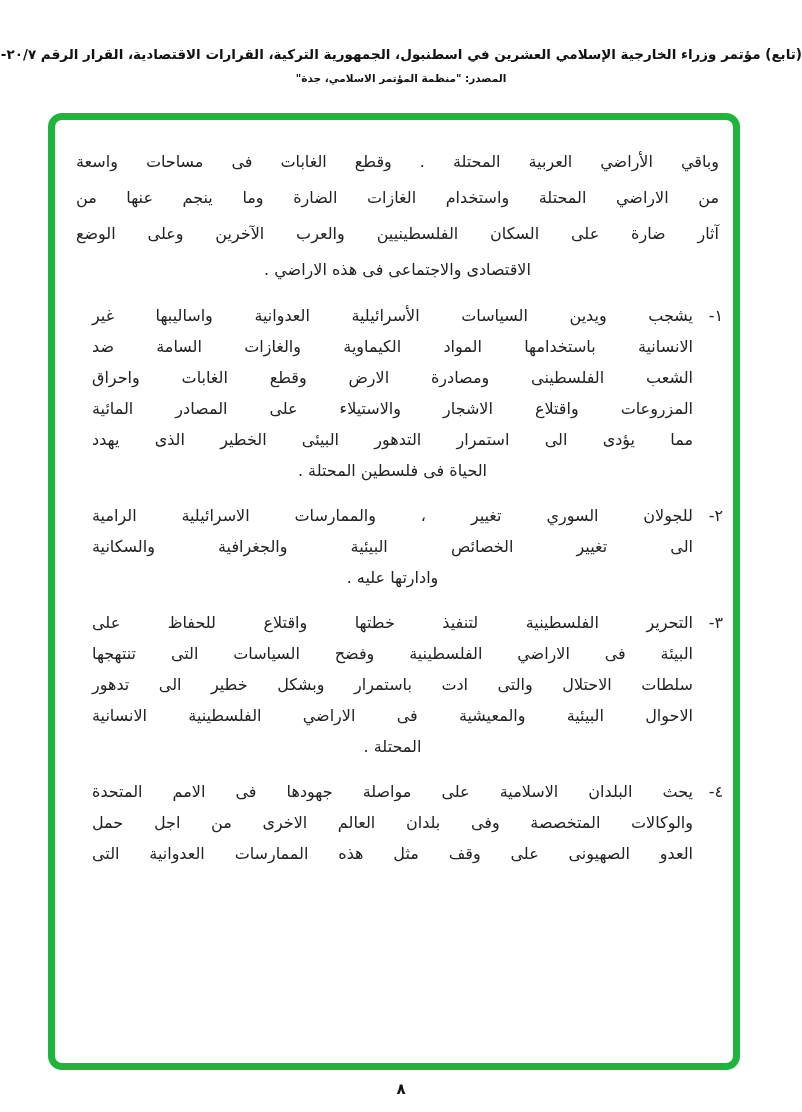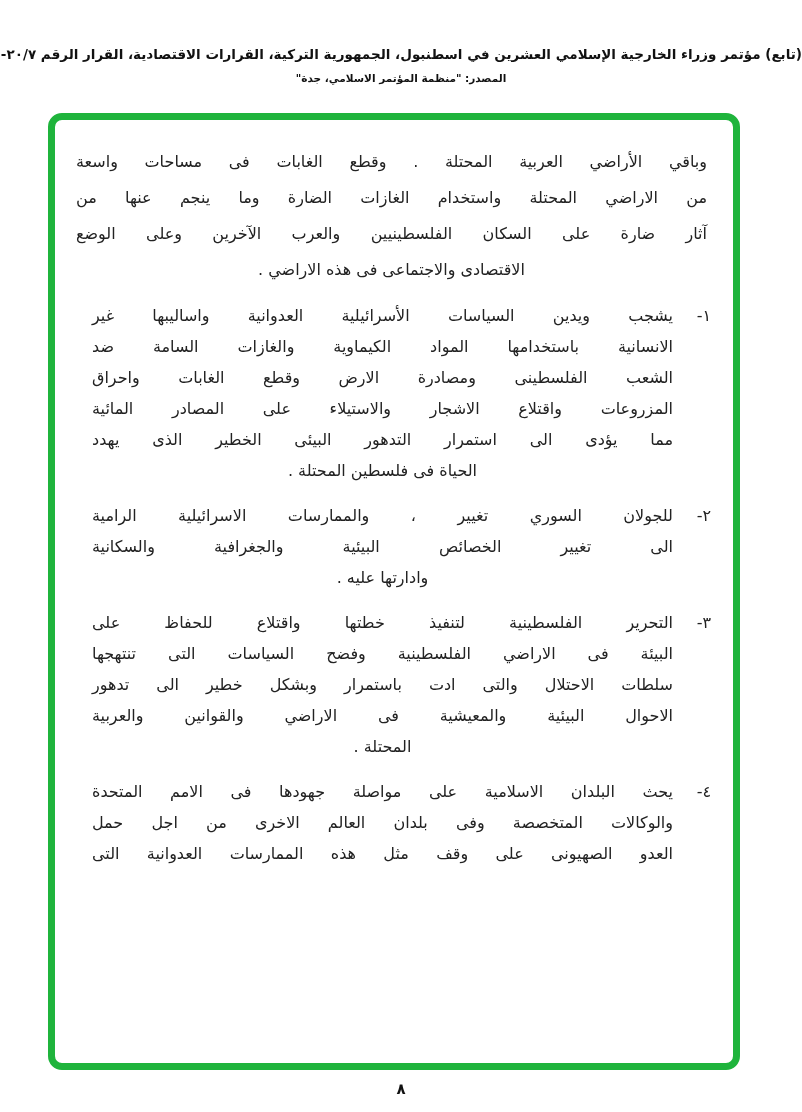--- a/index.html
+++ b/index.html
@@ -20,21 +20,21 @@
   }
   .hdr-source{font-weight:bold;font-size:10.5px;margin-top:8px;color:#111;}
 
   
   .frame{
     position:absolute;left:48px;top:113px;
     width:692px;height:957px;
     box-sizing:border-box;
     border:7px solid #1fb43c;
     border-radius:14px;
-    padding:24px 22px 0 15px;
+    padding:24px 10px 0 15px;
     direction:rtl;
     overflow:hidden;
   }
 
   .ln{
     font-size:16px;
     text-align:center;
     white-space:normal;
     color:#222;
   }
@@ -43,21 +43,21 @@
 
   .intro{margin:0 4px 12px 6px;}
   .intro .ln{line-height:36px;}
 
   .item{display:flex;direction:rtl;margin-bottom:14px;}
   .num{
     flex:0 0 30px;width:30px;
     font-size:16px;line-height:31px;
     text-align:right;color:#222;
   }
-  .itxt{flex:1;margin-left:22px;margin-right:8px;}
+  .itxt{flex:1;margin-left:22px;margin-right:0;}
   .itxt .ln{line-height:31px;}
 
   
   .pagenum{
     position:absolute;left:0;right:0;top:1080px;
     text-align:center;font-size:15px;font-weight:bold;color:#111;
     direction:rtl;
   }
 </style>
 </head>
@@ -99,21 +99,21 @@
         <div class="ln">وادارتها عليه .</div>
       </div>
     </div>
 
     <div class="item">
       <div class="num">٣-</div>
       <div class="itxt">
         <div class="ln j">التحرير الفلسطينية لتنفيذ خطتها واقتلاع للحفاظ على</div>
         <div class="ln j">البيئة فى الاراضي الفلسطينية وفضح السياسات التى تنتهجها</div>
         <div class="ln j">سلطات الاحتلال والتى ادت باستمرار وبشكل خطير الى تدهور</div>
-        <div class="ln j">الاحوال البيئية والمعيشية فى الاراضي والقوانين والعربية</div>
+        <div class="ln j">الاحوال البيئية والمعيشية فى الاراضي الفلسطينية الانسانية</div>
         <div class="ln">المحتلة .</div>
       </div>
     </div>
 
     <div class="item">
       <div class="num">٤-</div>
       <div class="itxt">
         <div class="ln j">يحث البلدان الاسلامية على مواصلة جهودها فى الامم المتحدة</div>
         <div class="ln j">والوكالات المتخصصة وفى بلدان العالم الاخرى من اجل حمل</div>
         <div class="ln j">العدو الصهيونى على وقف مثل هذه الممارسات العدوانية التى</div>

